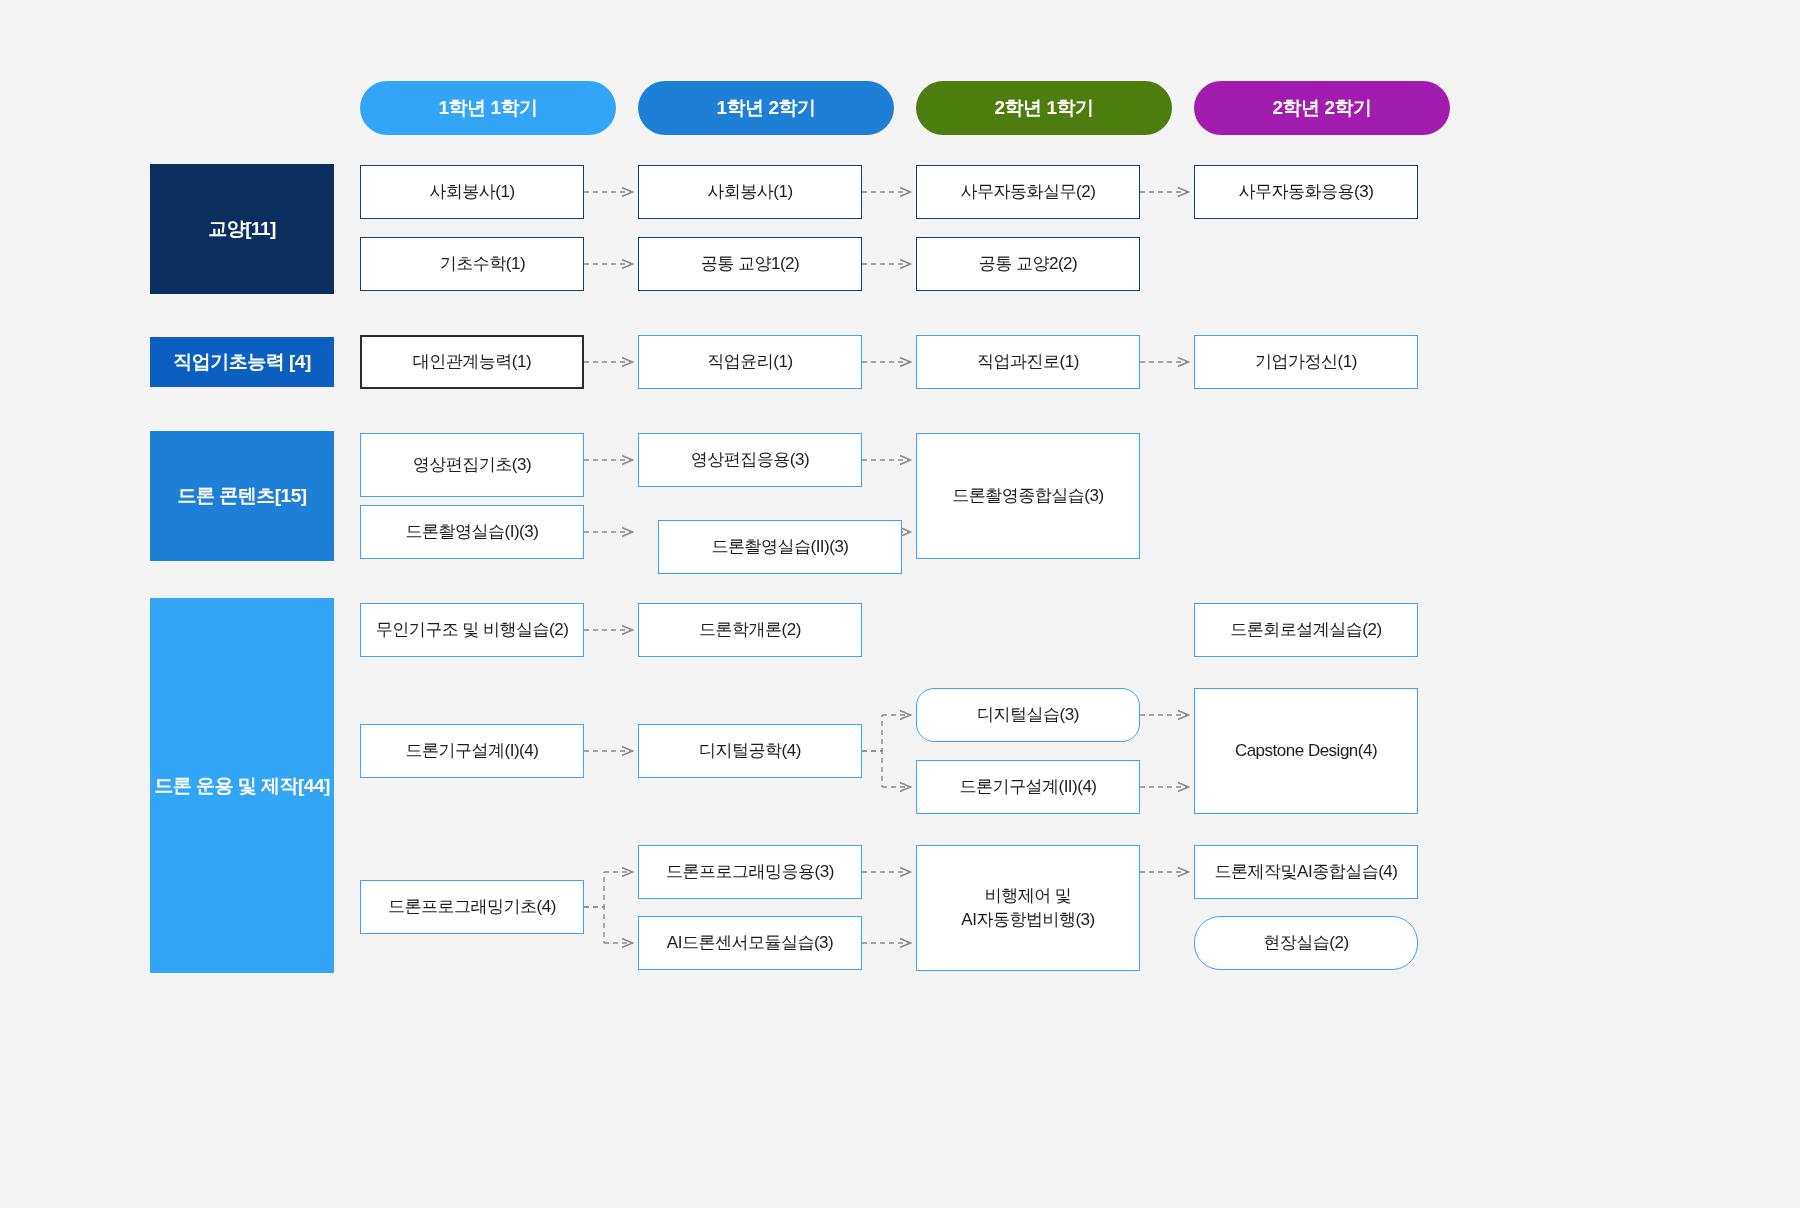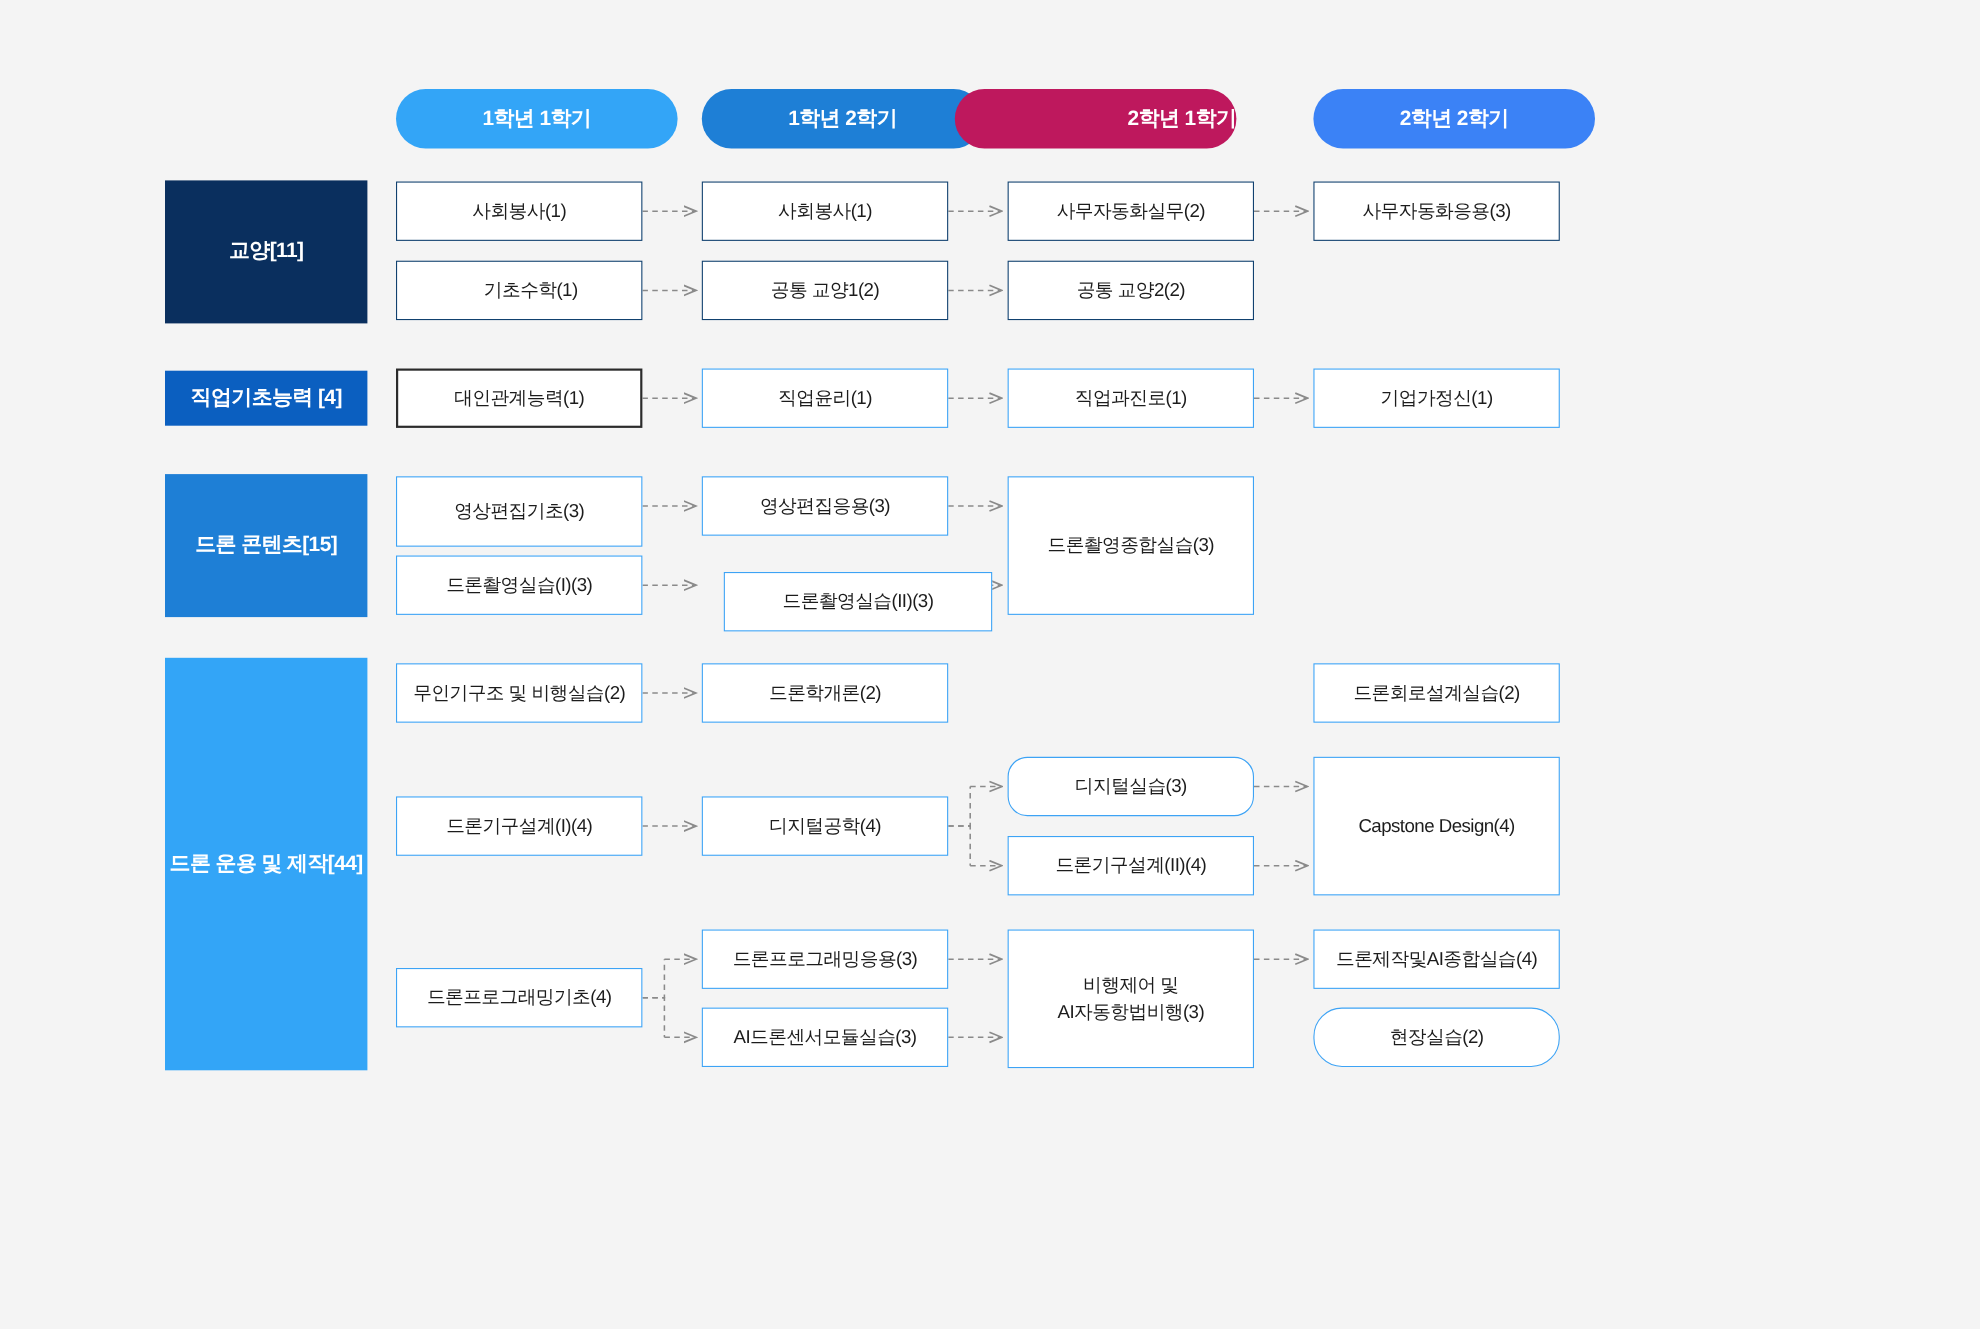--- a/index.html
+++ b/index.html
@@ -107,24 +107,24 @@
       </g>
     </svg>
   </div>
 
   <div class="pill" style="left:360px;top:81px;background:#33A5F7;">
     <span>1학년 1학기</span>
   </div>
   <div class="pill" style="left:638px;top:81px;background:#1E7FD6;">
     <span>1학년 2학기</span>
   </div>
-  <div class="pill" style="left:868px;top:81px;background:#be185d;justify-content:flex-end;">
+  <div class="pill" style="left:916px;top:81px;background:#4d7c0f;">
     <span>2학년 1학기</span>
   </div>
-  <div class="pill" style="left:1194px;top:81px;background:#3b82f6;">
+  <div class="pill" style="left:1194px;top:81px;background:#a21caf;">
     <span>2학년 2학기</span>
   </div>
 
   <div class="rowlabel" style="left:150px;top:164px;width:184px;height:130px;background:#0A2F5E;">
     <span>교양</span>
     <span class="l2">[11]</span>
   </div>
 
   <div class="rowlabel" style="left:150px;top:337px;width:184px;height:50px;background:#0B5FC0;">
     <span>직업기초능력 [4]</span>

